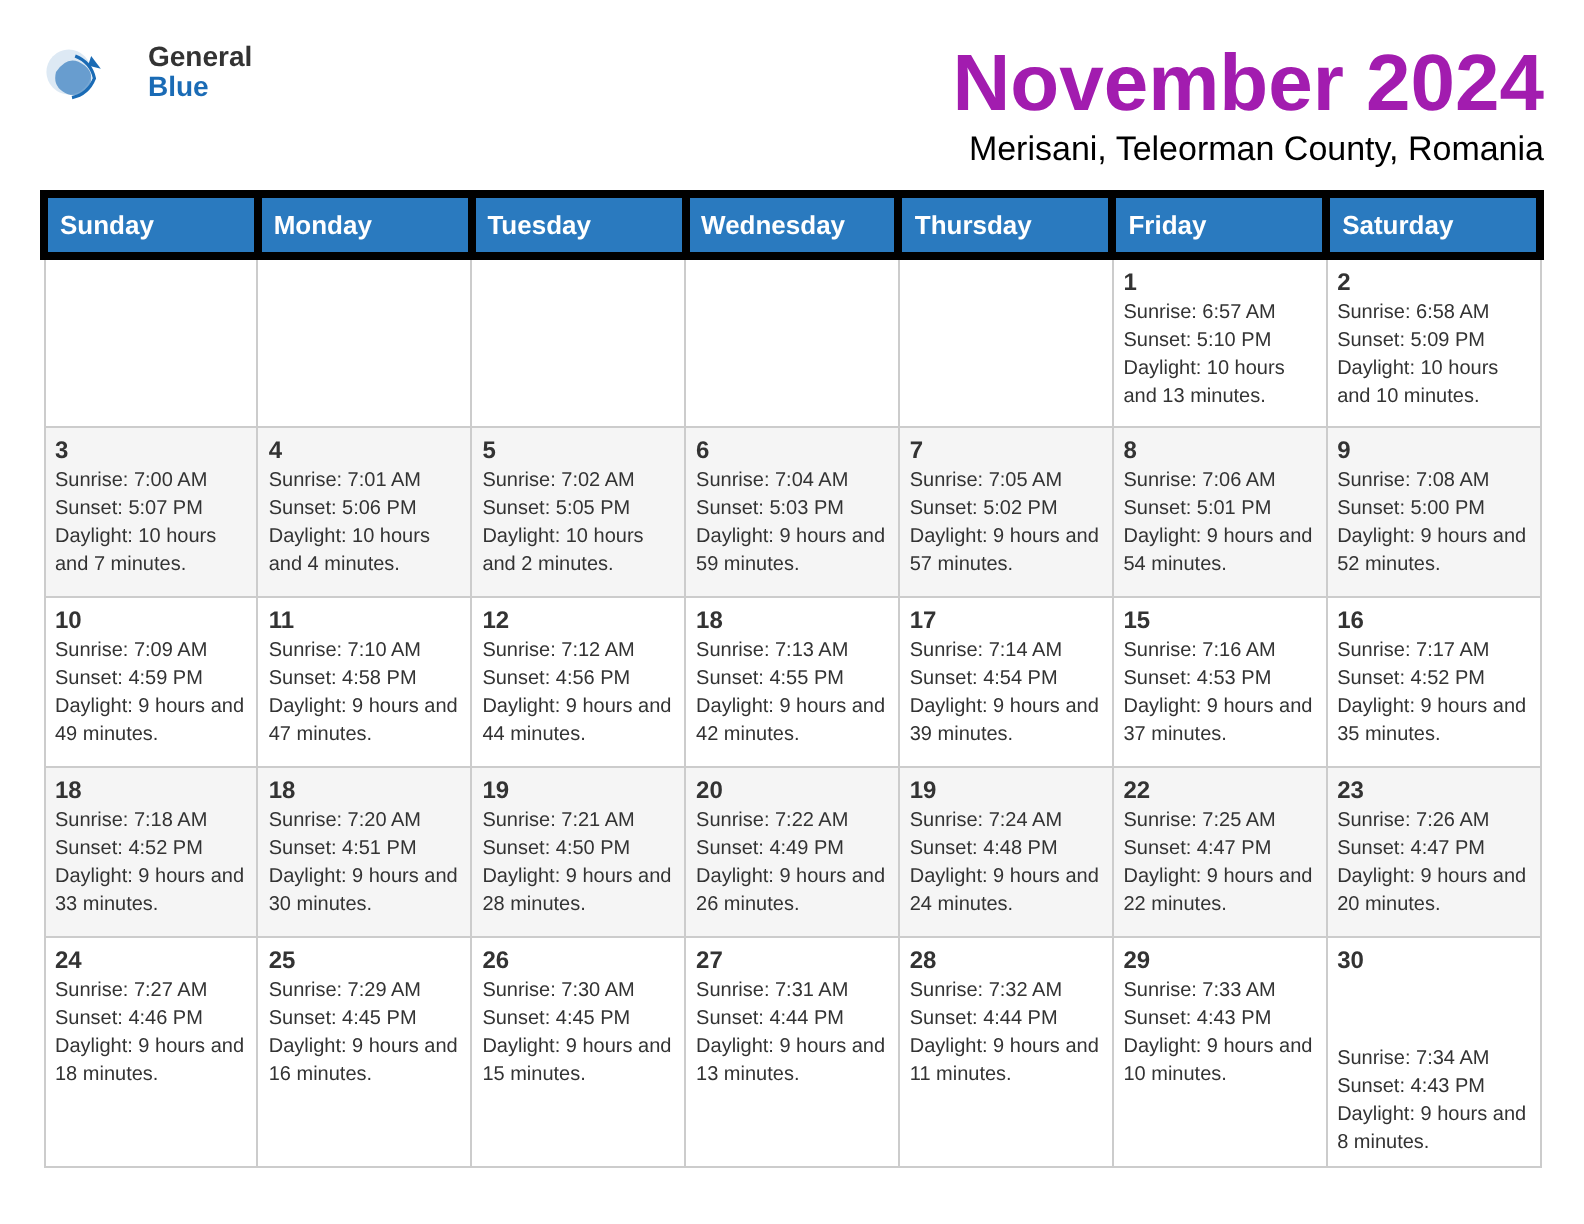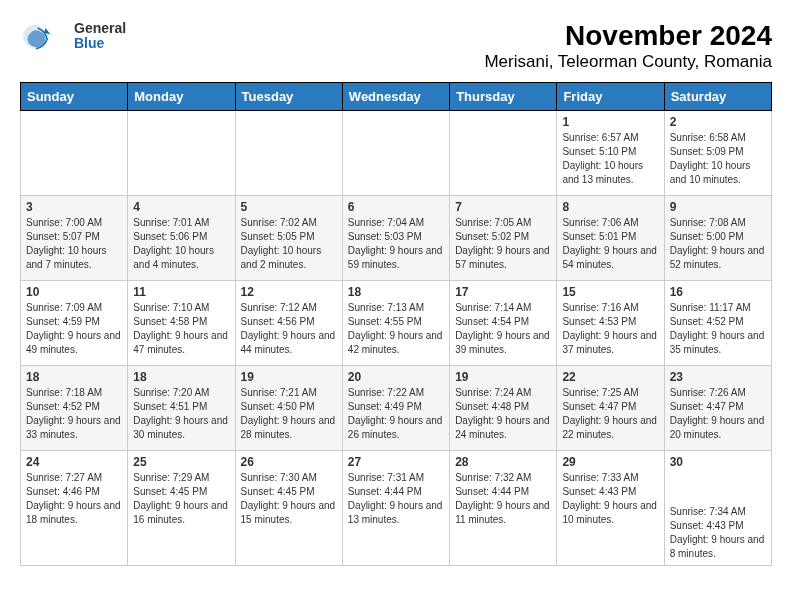--- a/index.html
+++ b/index.html
@@ -37,40 +37,40 @@
       color: #1a6bb5;
     }
     .logo-icon {
       width: 32px;
       height: 32px;
     }
     .title-section {
       text-align: right;
     }
     .month-title {
-      font-size: 28px;
+      font-size: 40px;
       font-weight: bold;
-      color: #000000;
+      color: #a21caf;
     }
     .location-title {
       font-size: 17px;
       color: #000000;
     }
     .calendar {
       width: 100%;
       border-collapse: collapse;
       table-layout: fixed;
     }
     .calendar th {
       background-color: #2a7abf;
       color: #fff;
       text-align: left;
       padding: 6px 6px;
       font-size: 13px;
-      border: 1px solid #000000;
+      border: 4px solid #000000;
     }
     .calendar td {
       border: 1px solid #ccc;
       vertical-align: top;
       padding: 4px 5px;
       font-size: 10.5px;
       color: #333;
       height: 85px;
       background: #fff;
     }
@@ -222,21 +222,21 @@
 Daylight: 9 hours and 39 minutes.</div>
         </td>
         <td>
           <span class="day-num">15</span>
           <div class="day-info" style="white-space: pre-line;">Sunrise: 7:16 AM
 Sunset: 4:53 PM
 Daylight: 9 hours and 37 minutes.</div>
         </td>
         <td>
           <span class="day-num">16</span>
-          <div class="day-info" style="white-space: pre-line;">Sunrise: 11:17 AM
+          <div class="day-info" style="white-space: pre-line;">Sunrise: 7:17 AM
 Sunset: 4:52 PM
 Daylight: 9 hours and 35 minutes.</div>
         </td>
       </tr>
       <tr>
         <td>
           <span class="day-num">18</span>
           <div class="day-info" style="white-space: pre-line;">Sunrise: 7:18 AM
 Sunset: 4:52 PM
 Daylight: 9 hours and 33 minutes.</div>

